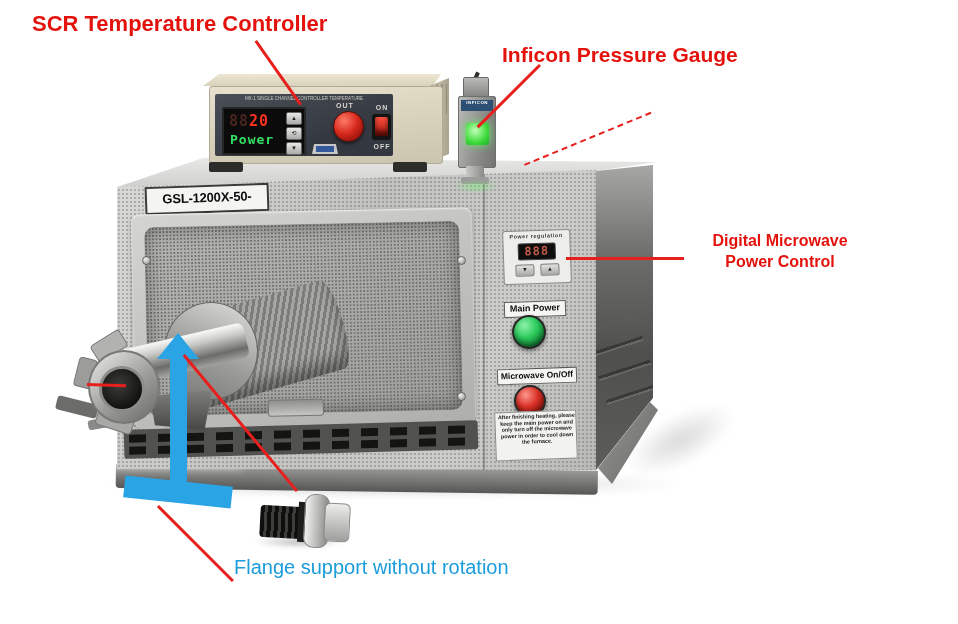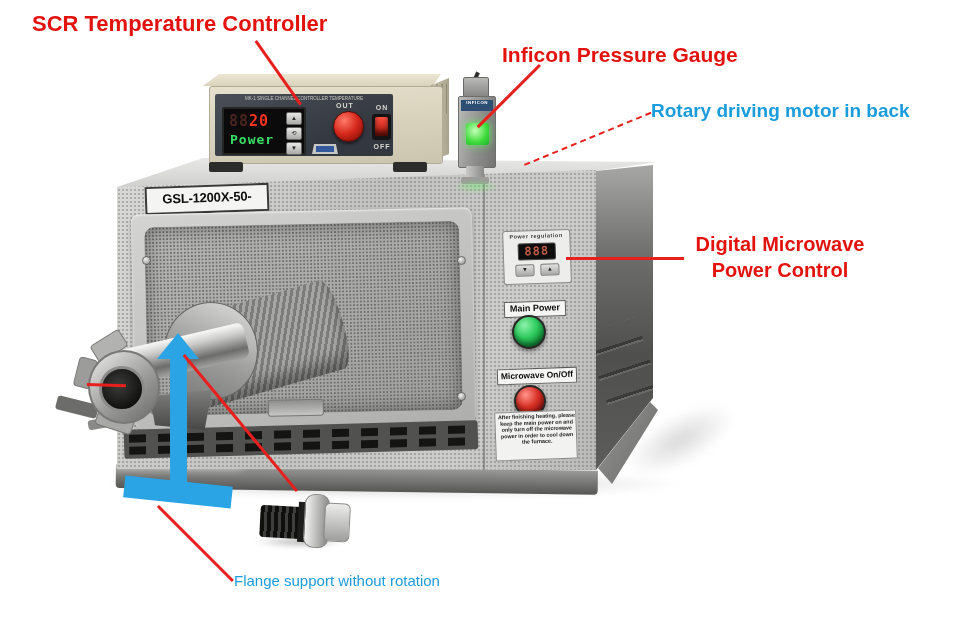--- a/index.html
+++ b/index.html
@@ -7,24 +7,24 @@
          font-family:"Liberation Sans",sans-serif;}
   .abs{position:absolute;}
 
   
   .ann{position:absolute;font-weight:bold;white-space:nowrap;}
   .ann-red{color:#e3120d;}
   .ann-blue{color:#1b9cdb;}
   .ann-scr{left:32px;top:11px;font-size:22px;}
   .ann-inficon{left:502px;top:43px;font-size:21px;}
   .ann-rotary{left:651px;top:100px;font-size:19px;}
-  .ann-dmpc{left:668px;top:231px;width:224px;font-size:20px;text-align:center;
+  .ann-dmpc{left:668px;top:231px;width:224px;font-size:16px;text-align:center;
             white-space:pre-line;line-height:1.3;}
   .ann-swivel{left:347px;top:528px;font-size:20px;font-weight:normal;}
-  .ann-flange{left:234px;top:572px;font-size:15px;font-weight:normal;}
+  .ann-flange{left:234px;top:556px;font-size:20px;font-weight:normal;}
 
   
   .rline{position:absolute;height:0;border-top:3px solid #e8201d;transform-origin:0 0;}
   .rline.dashed{border-top:2.5px dashed #e8201d;}
   .l-scr{left:257px;top:40px;width:78px;transform:rotate(54.9deg);}
   .l-inficon{left:541px;top:66px;width:88px;transform:rotate(135deg);}
   .l-rotary{left:524px;top:164px;width:137px;transform:rotate(-22.4deg);}
   .l-dmpc{left:566px;top:257px;width:118px;}
   .l-port{left:87px;top:383px;width:39px;transform:rotate(2deg);}
   .l-swivel{left:185px;top:354px;width:177px;transform:rotate(50.3deg);}
@@ -354,17 +354,16 @@
   <div class="rline l-scr"></div>
   <div class="rline l-inficon"></div>
   <div class="rline dashed l-rotary"></div>
   <div class="rline l-dmpc"></div>
   <div class="rline l-port"></div>
   <div class="rline l-swivel"></div>
   <div class="rline l-support"></div>
 
   <div class="ann ann-red ann-inficon">Inficon Pressure Gauge</div>
   <div class="ann ann-red ann-scr">SCR Temperature Controller</div>
-  <div class="ann ann-blue ann-rotary">Rotary driving motor in back</div>
   <div class="ann ann-red ann-dmpc">Digital Microwave
 Power Control</div>
   <div class="ann ann-blue ann-flange">Flange support without rotation</div>
 </div>
 
 </body></html>

